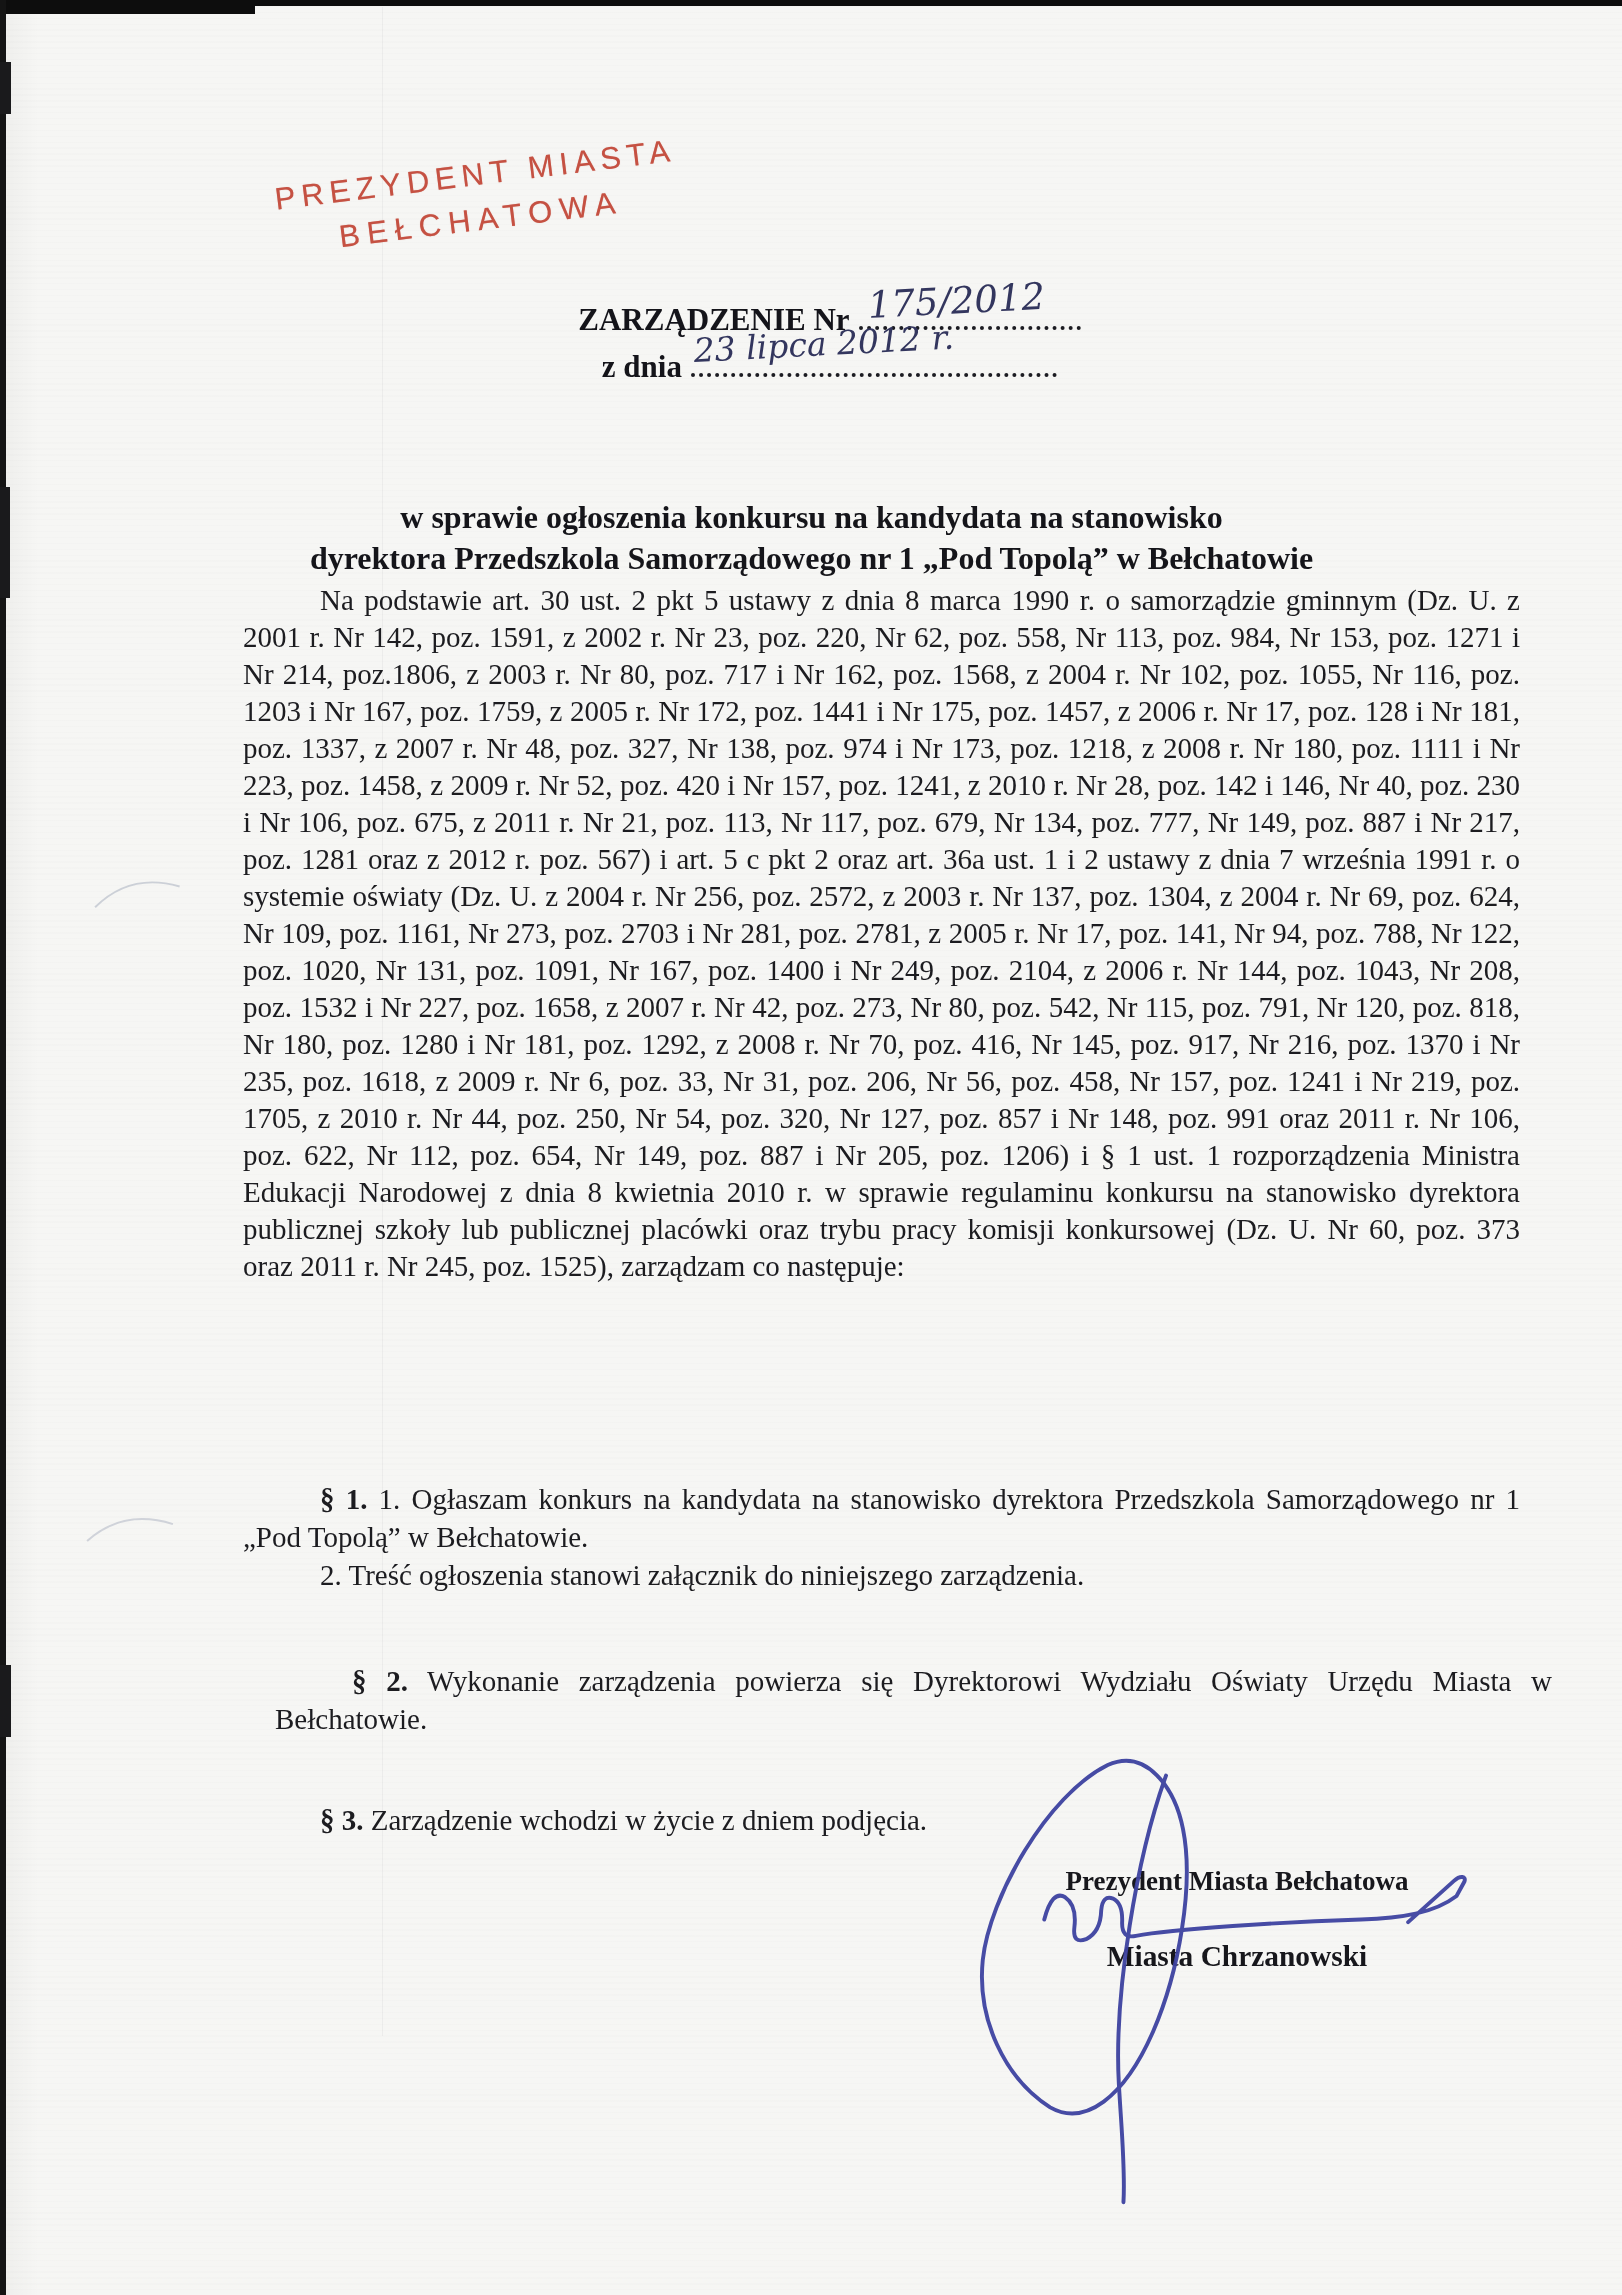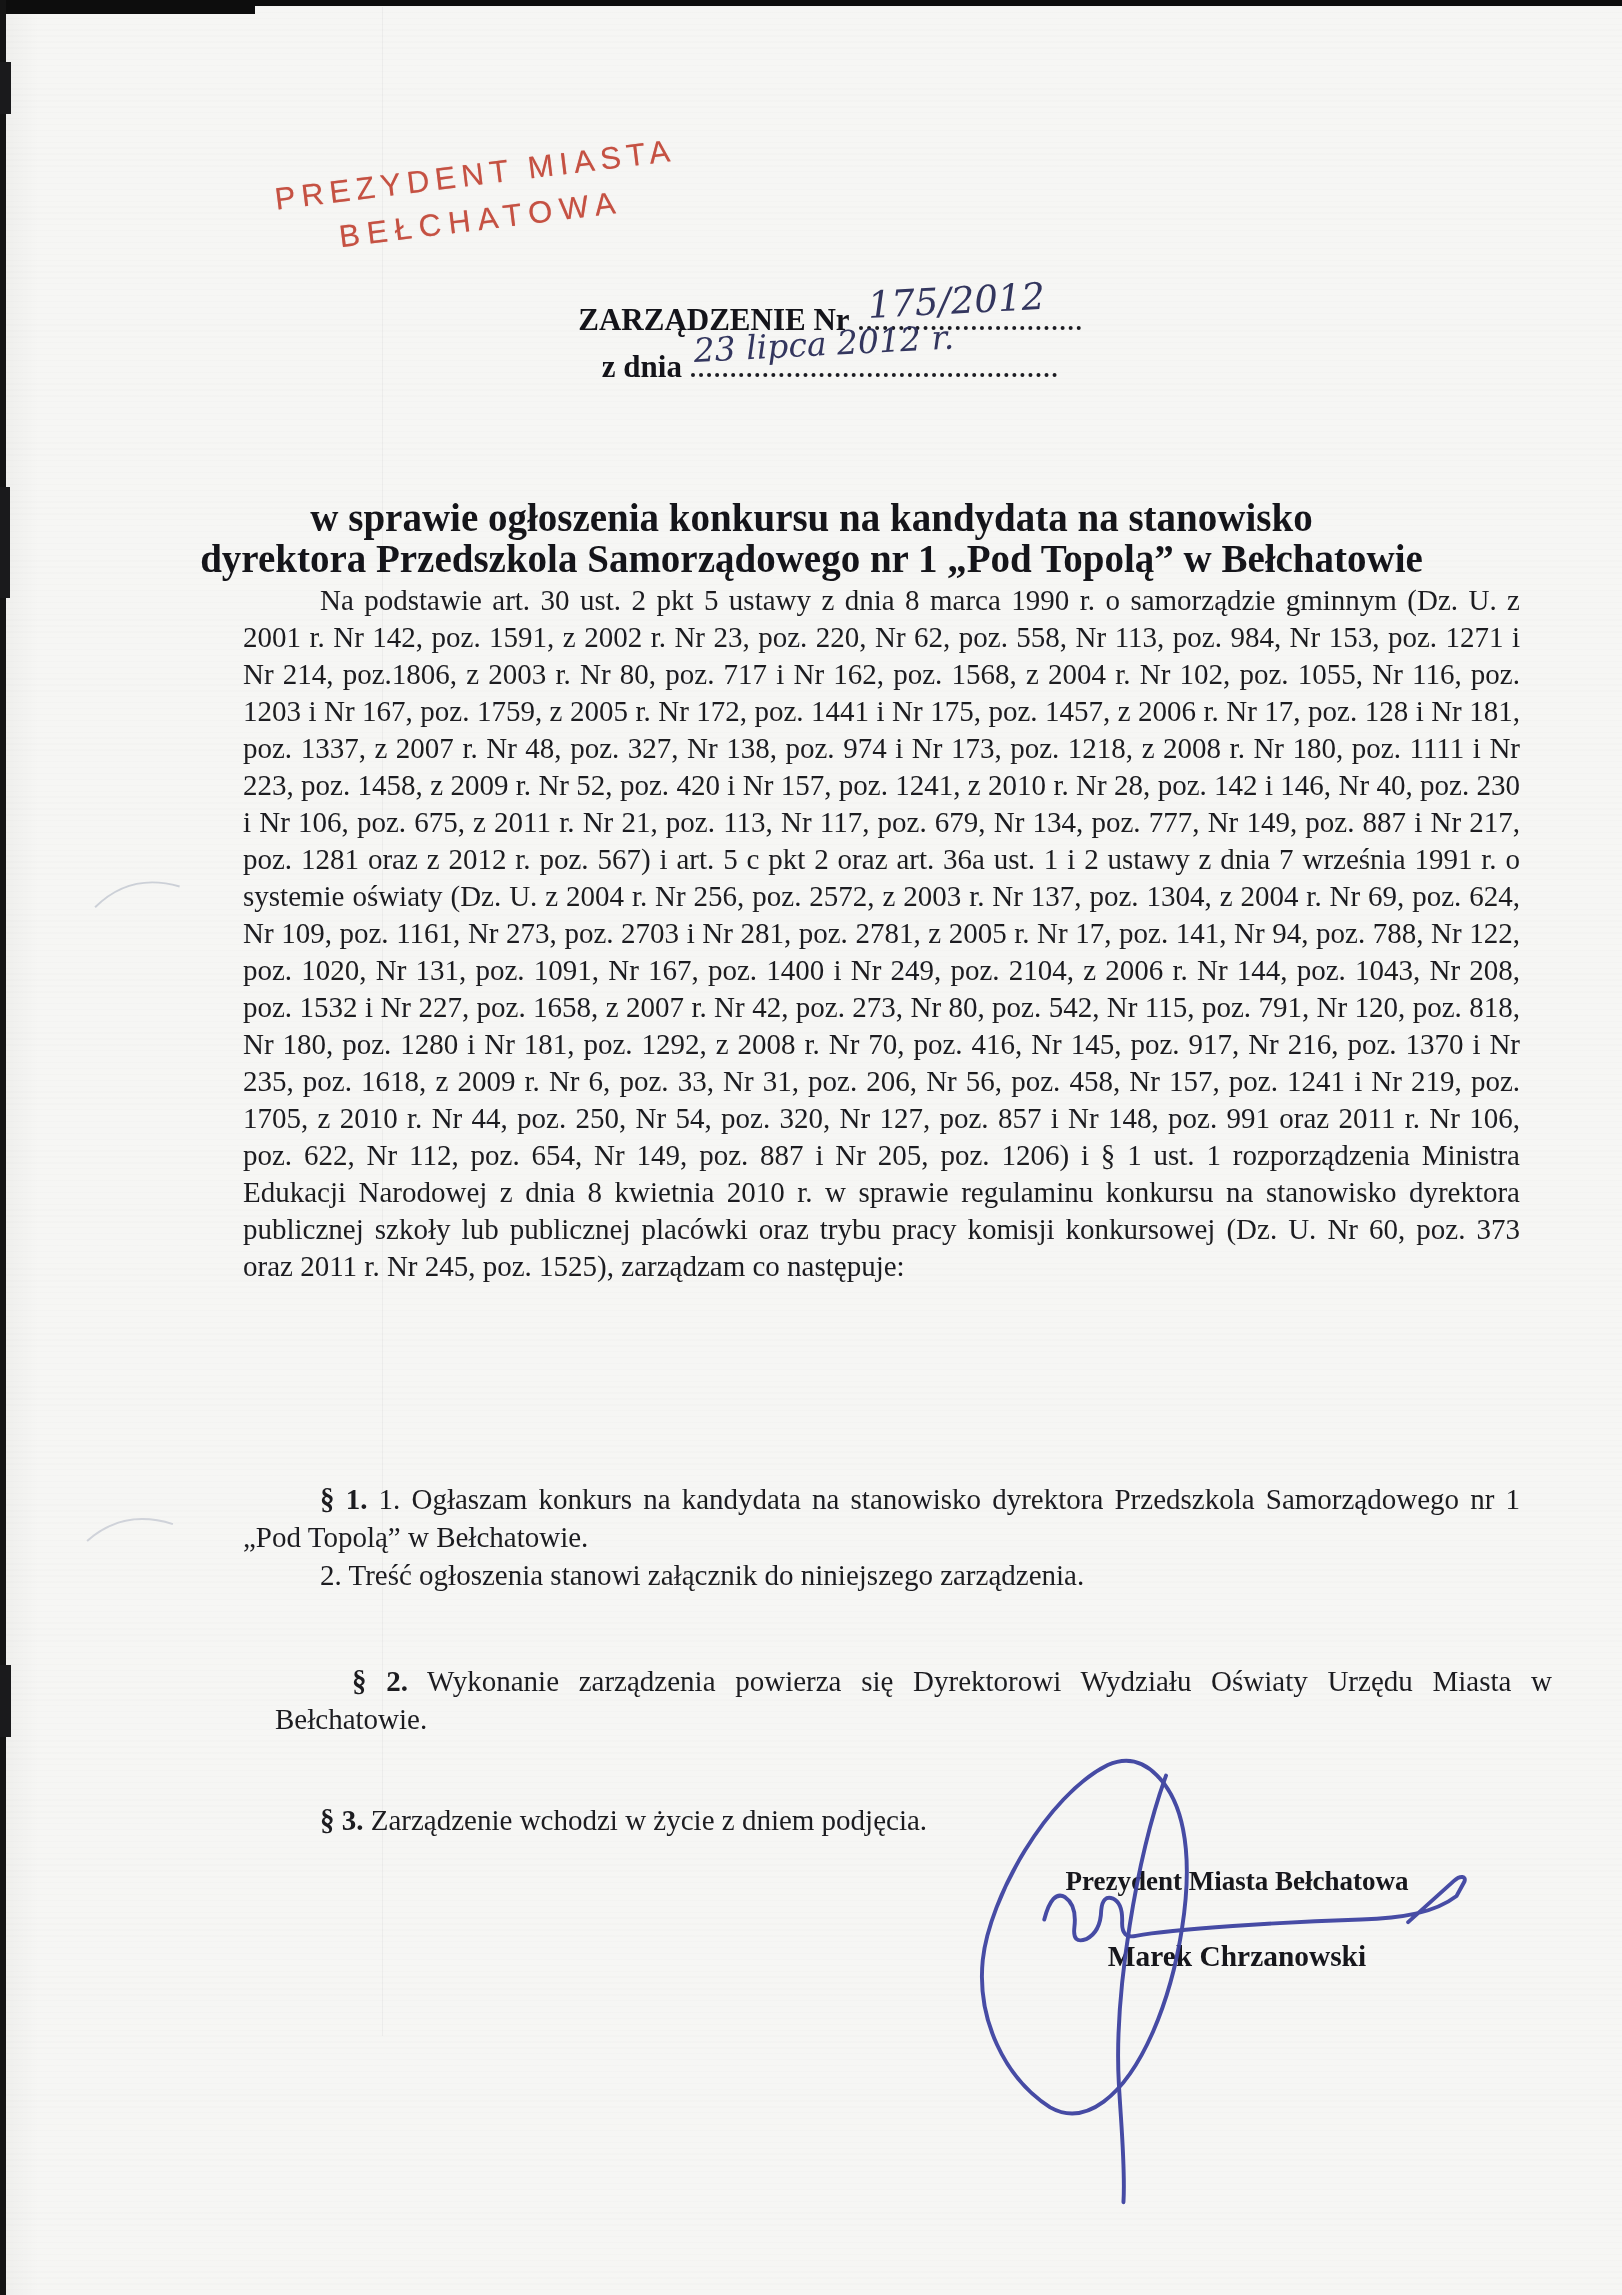--- a/index.html
+++ b/index.html
@@ -53,21 +53,21 @@
     font-family:"DejaVu Serif","Liberation Serif",serif;
     font-style:italic;font-weight:400;
     color:#33365e;white-space:nowrap;
     transform:rotate(-3deg);
     transform-origin:left bottom;
   }
   .hand-nr{font-size:37px;bottom:-2.6px;left:10.5px;}
   .hand-date{font-size:33px;bottom:-1.3px;left:3.9px;}
 
   
-  .subject{position:absolute;left:0;top:497px;width:1623px;text-align:center;font-weight:bold;font-size:39px;line-height:41px;color:#15151a;}
+  .subject{position:absolute;left:0;top:497px;width:1623px;text-align:center;font-weight:bold;font-size:32px;line-height:41px;color:#15151a;}
 
   
   .legal{
     position:absolute;left:243px;top:582px;width:1277px;
     font-size:29px;line-height:37px;
     text-align:justify;text-indent:77px;
     color:#1c1c20;
   }
   .para{position:absolute;left:243px;width:1277px;font-size:29px;line-height:38px;text-align:justify;color:#1c1c20;}
   .para p{margin:0;text-indent:77px;}
@@ -135,21 +135,21 @@
   <div class="para p2">
     <p><span class="pmark">§ 2.</span> <span>Wykonanie zarządzenia powierza się Dyrektorowi Wydziału Oświaty Urzędu Miasta w Bełchatowie.</span></p>
   </div>
 
   <div class="para p3">
     <p><span class="pmark">§ 3.</span> <span>Zarządzenie wchodzi w życie z dniem podjęcia.</span></p>
   </div>
 
   <div class="sig-labels">
     <div class="sig-role">Prezydent Miasta Bełchatowa</div>
-    <div class="sig-name">Marek Chrzanowski</div>
+    <div class="sig-name">Miasta Chrzanowski</div>
   </div>
 
   <div class="sig-ink">
     <svg width="589" height="478" viewBox="0 0 900 730">
       <g fill="none" stroke="#3d42a0" stroke-width="6" stroke-linecap="round" opacity="0.95">
         <path d="M293 32 C 200 78, 112 235, 102 330 C 93 420, 135 510, 205 555 C 258 585, 318 540, 362 440 C 402 348, 425 215, 408 130 C 396 68, 352 5, 293 32 Z"></path>
         <path d="M382 48 C 338 170, 302 380, 310 520 C 314 590, 320 650, 317 700"></path>
         <path d="M196 268 Q 208 222 228 234 Q 246 246 242 280 Q 239 306 260 298 Q 282 287 283 254 Q 285 230 301 236 Q 316 243 315 272 Q 314 298 336 293 C 392 282, 560 272, 680 268 C 742 266, 792 258, 826 232 L 838 210 C 841 202, 832 200, 822 209 L 752 272"></path>
       </g>
     </svg>

